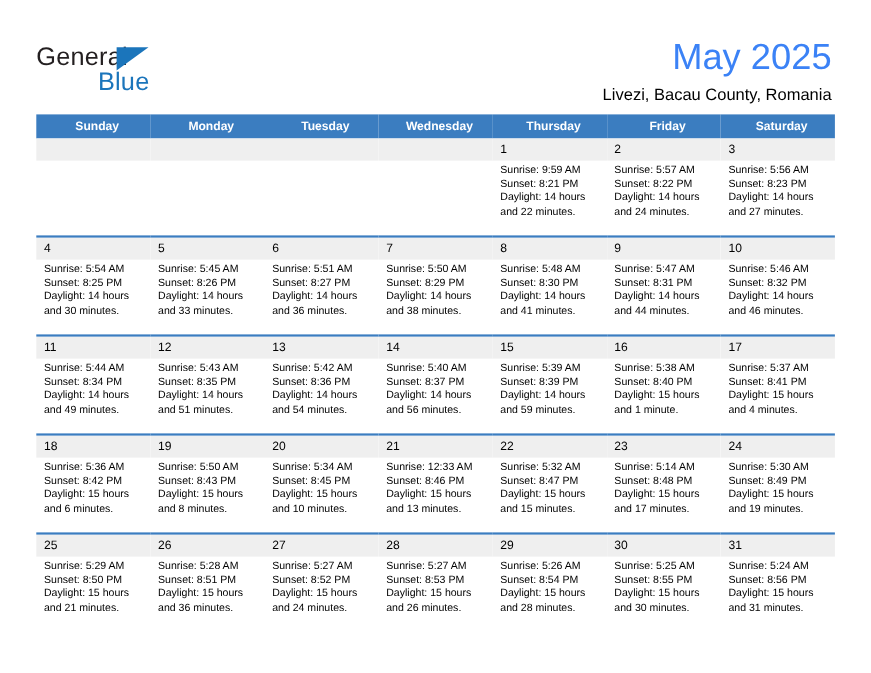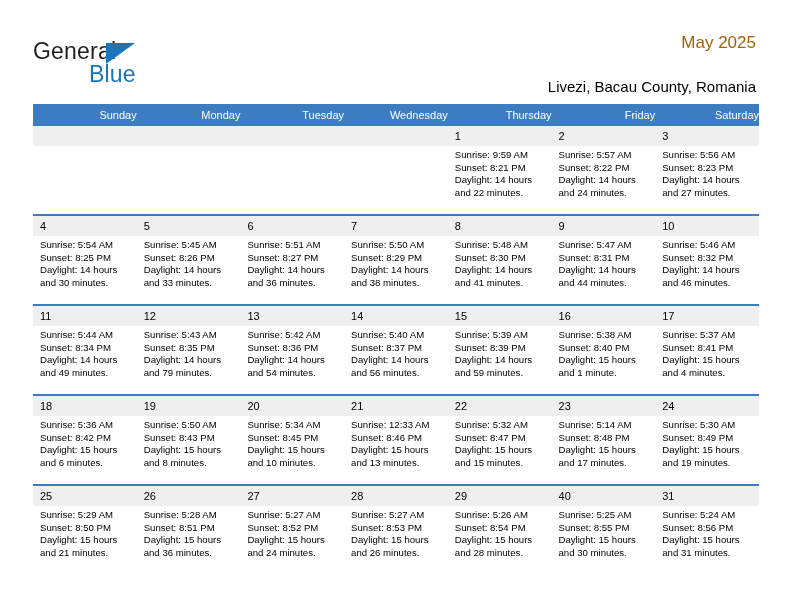--- a/index.html
+++ b/index.html
@@ -58,22 +58,22 @@
     width: 0;
     height: 0;
     border-left: 29px solid #1b75bb;
     border-bottom: 21px solid transparent;
   }
 
   .title {
     position: absolute;
     right: 36px;
     top: 33px;
-    font-size: 17px;
-    color: #a16207;
+    font-size: 33px;
+    color: #3b82f6;
     text-align: right;
     white-space: nowrap;
   }
   .subtitle {
     position: absolute;
     right: 36px;
     top: 78px;
     font-size: 15px;
     color: #000000;
     text-align: right;
@@ -89,22 +89,22 @@
   }
   table.cal {
     border-collapse: collapse;
     width: 726px;
     table-layout: fixed;
   }
   table.cal th {
     background: #3b7dc0;
     color: #ffffff;
     font-size: 11px;
-    font-weight: normal;
-    text-align: right;
+    font-weight: bold;
+    text-align: center;
     padding: 5px 0 5px 7px;
     height: 11px;
     border: none;
   }
   table.cal td {
     vertical-align: top;
     padding: 0;
     border: none;
     border-top: 2px solid #3b7dc0;
     height: 88px;
@@ -280,21 +280,21 @@
                 <div>Daylight: 14 hours</div>
                 <div>and 49 minutes.</div>
               </div>
             </td>
             <td>
               <div class="daynum">12</div>
               <div class="info">
                 <div>Sunrise: 5:43 AM</div>
                 <div>Sunset: 8:35 PM</div>
                 <div>Daylight: 14 hours</div>
-                <div>and 79 minutes.</div>
+                <div>and 51 minutes.</div>
               </div>
             </td>
             <td>
               <div class="daynum">13</div>
               <div class="info">
                 <div>Sunrise: 5:42 AM</div>
                 <div>Sunset: 8:36 PM</div>
                 <div>Daylight: 14 hours</div>
                 <div>and 54 minutes.</div>
               </div>
@@ -441,21 +441,21 @@
             <td>
               <div class="daynum">29</div>
               <div class="info">
                 <div>Sunrise: 5:26 AM</div>
                 <div>Sunset: 8:54 PM</div>
                 <div>Daylight: 15 hours</div>
                 <div>and 28 minutes.</div>
               </div>
             </td>
             <td>
-              <div class="daynum">40</div>
+              <div class="daynum">30</div>
               <div class="info">
                 <div>Sunrise: 5:25 AM</div>
                 <div>Sunset: 8:55 PM</div>
                 <div>Daylight: 15 hours</div>
                 <div>and 30 minutes.</div>
               </div>
             </td>
             <td>
               <div class="daynum">31</div>
               <div class="info">

